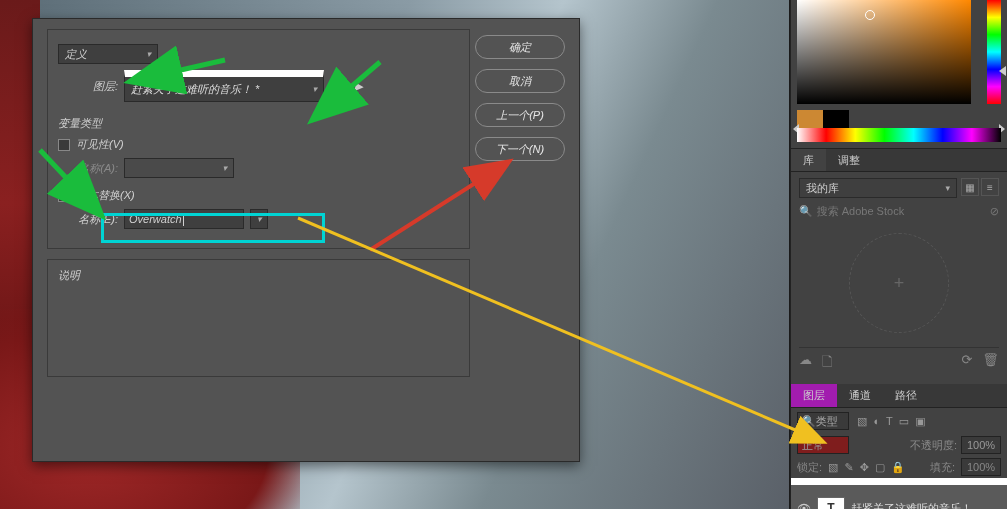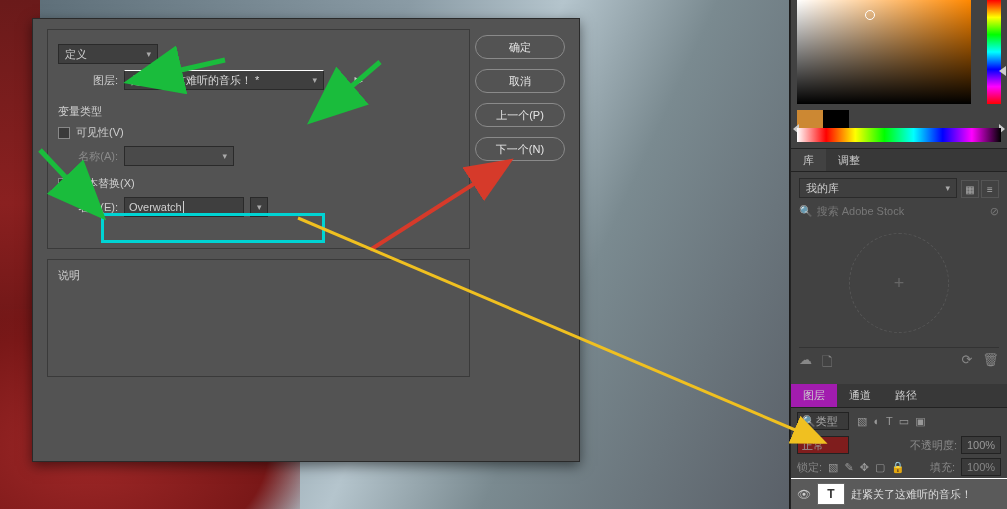--- a/index.html
+++ b/index.html
@@ -21,21 +21,21 @@
   .dialog {
     position: absolute; left: 32px; top: 18px; width: 548px; height: 444px;
     background: #535353; border: 1px solid #2a2a2a;
     box-shadow: 0 4px 12px rgba(0,0,0,0.5);
   }
   .dialog-title {
     height: 28px; background: #535353; display:flex; align-items:center; padding:0 10px;
     color:#e6e6e6; font-size:12px;
   }
   .dialog-close { margin-left:auto; font-size:16px; cursor:pointer; color:#e6e6e6;}
-  .dialog-body { padding: 10px 14px; display:flex; gap:5px; }
+  .dialog-body { padding: 10px 14px; display:flex; gap:5px;font-style:italic; }
   .dialog-left { flex:1; }
   .dialog-right { width:90px; display:flex; flex-direction:column; gap:10px; padding-top:6px;}
 
   .pill-btn {
     height:24px; border:1px solid #8a8a8a; border-radius:12px; background:#535353;
     color:#e6e6e6; font-size:11px; display:flex; align-items:center; justify-content:center;
     cursor:pointer;
   }
 
   .fieldset {
@@ -98,21 +98,21 @@
   .bottom-strip{position:absolute; left:6px; top:128px; right:6px; height:14px;
     background: linear-gradient(to right,#fff,#f00,#ff0,#0f0,#0ff,#00f,#f0f,#000);}
   .tri-l{position:absolute; left:2px; top:124px; width:0;height:0;border-top:5px solid transparent;border-bottom:5px solid transparent;border-right:6px solid #ccc;}
   .tri-r{position:absolute; right:2px; top:124px; width:0;height:0;border-top:5px solid transparent;border-bottom:5px solid transparent;border-left:6px solid #ccc;}
 
   .panel-tabs{display:flex; height:24px; background:#383838; border-top:1px solid #222; border-bottom:1px solid #222; font-size:11px; color:#ccc;}
   .ptab{padding:4px 12px; cursor:pointer;}
   .ptab.active{background:#424242;}
 
   .lib-panel{padding:6px 8px; color:#aaa; font-size:11px;}
-  .lib-select{display:flex; align-items:flex-end; gap:4px; margin-bottom:6px;}
+  .lib-select{display:flex; align-items:flex-start; gap:4px; margin-bottom:6px;}
   .lib-select .select{flex:1;}
   .lib-icons{display:flex; gap:2px;}
   .lib-icon{width:18px;height:18px; border:1px solid #555; display:flex;align-items:center;justify-content:center;font-size:10px;color:#aaa;cursor:pointer;}
   .search-row{display:flex;align-items:center;gap:4px;color:#777;margin-bottom:8px;}
   .circle-drop{width:100px;height:100px;border:1px dashed #555;border-radius:50%;margin:14px auto;display:flex;align-items:center;justify-content:center;color:#666;font-size:18px;}
   .lib-foot{display:flex;gap:10px;justify-content:flex-start;padding:4px 0;color:#888;font-size:13px;border-top:1px solid #333;}
   .lib-foot span{cursor:pointer;}
   .lib-foot .r{margin-left:auto;}
 
   .layers-panel{}
@@ -122,21 +122,21 @@
   .filter-row .sel{width:52px;height:18px;background:#3a3a3a;border:1px solid #222;display:flex;align-items:center;padding:0 4px;}
   .filter-icons{display:flex;gap:6px;margin-left:4px;color:#999;font-size:11px;}
   .filter-icons span{cursor:pointer;}
   .opa-row{display:flex;align-items:center;gap:4px;padding:2px 6px;font-size:11px;color:#888;}
   .opa-row .sel{width:52px;height:18px;background:#7f1d1d;border:1px solid #222;display:flex;align-items:center;padding:0 4px;color:#999;}
   .opa-row .val{width:40px;height:18px;background:#3a3a3a;border:1px solid #222;display:flex;align-items:center;justify-content:center;color:#999;}
   .lock-row{display:flex;align-items:center;gap:6px;padding:2px 6px;font-size:11px;color:#888;}
   .lock-row .icons{display:flex;gap:6px;font-size:11px;color:#999;}
 
   .layer-list{}
-  .layer{display:flex;align-items:center;gap:6px;padding:4px 6px;font-size:11px;color:#ddd;border-top:1px solid #ffffff;}
+  .layer{display:flex;align-items:center;gap:6px;padding:12px 6px;font-size:11px;color:#ddd;border-top:7px solid #ffffff;}
   .layer.sel{background:#5a5a5a;}
   .eye{width:14px;text-align:center;color:#ccc;cursor:pointer;}
   .thumb{width:28px;height:22px;background:#222;border:1px solid #666;display:flex;align-items:center;justify-content:center;font-size:12px;color:#ddd;}
   .thumb.t{background:#fff;color:#333;font-weight:bold;}
 
   
   .arrow-svg{position:absolute; pointer-events:none;}
 </style>
 </head>
 <body>

